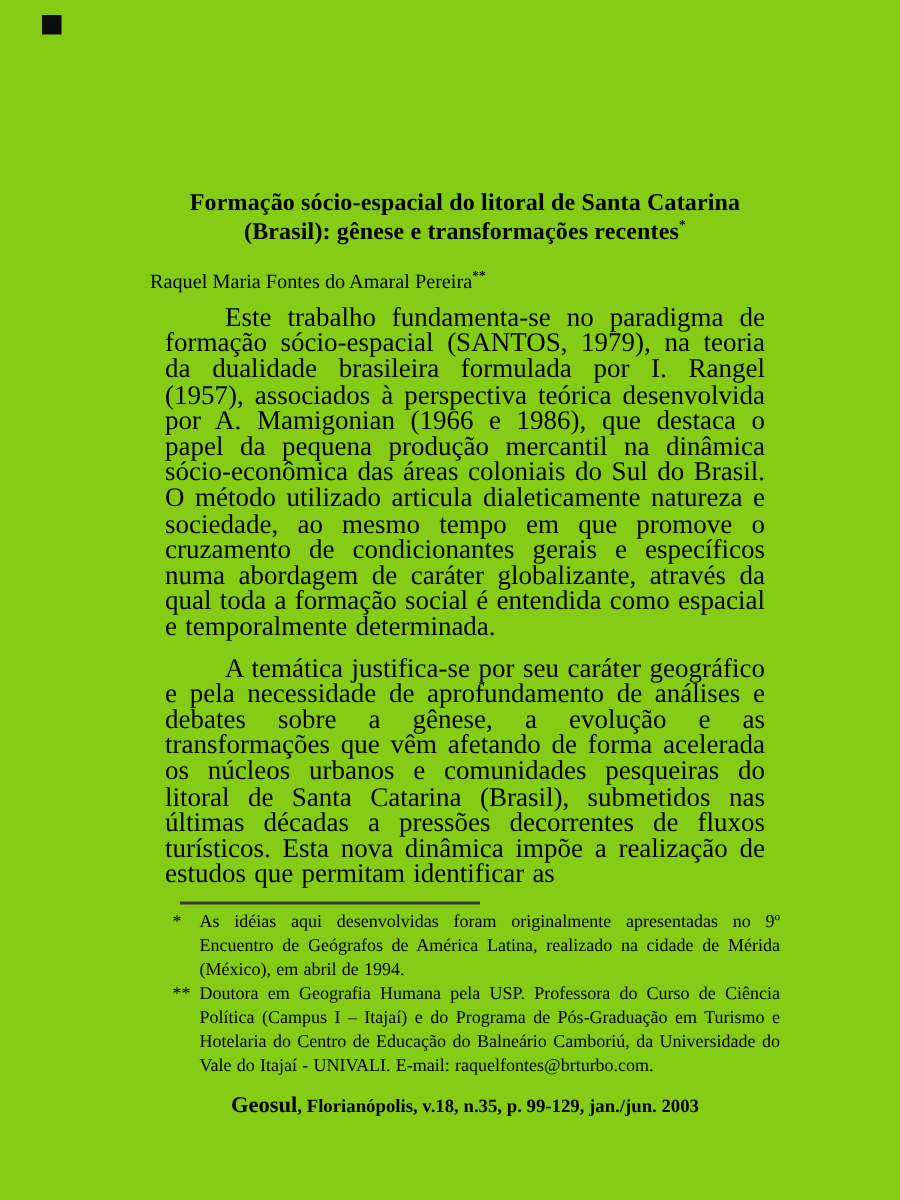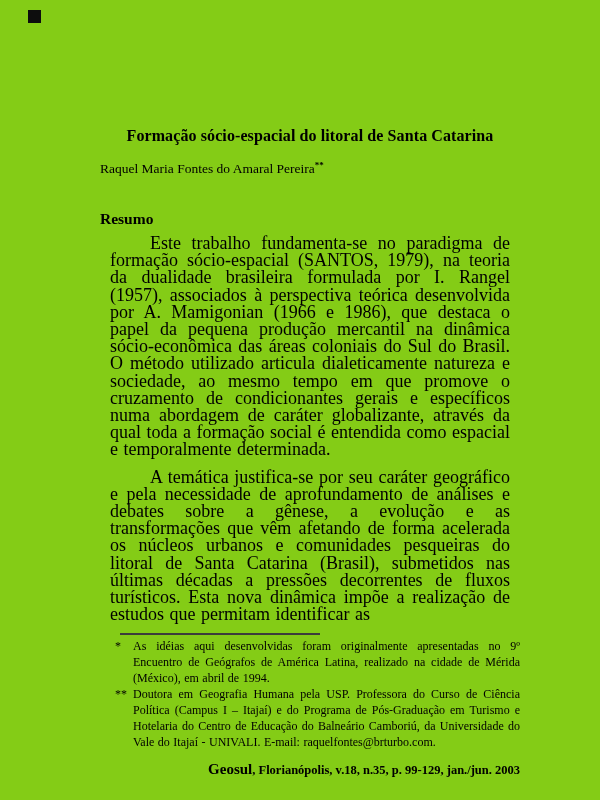--- a/index.html
+++ b/index.html
@@ -89,48 +89,48 @@
     width: 18px;
     font-size: 12px;
   }
   .fn-text {
     flex: 1;
     text-align: justify;
     word-spacing: 0.5px;
   }
   .footer-citation {
     margin-top: 9px;
-    text-align: right;
+    text-align: center;
     font-weight: bold;
     font-size: 12.5px;
     line-height: 18px;
   }
   .journal-name {
     font-size: 15px;
     font-weight: bold;
   }
 </style>
 </head>
 <body>
 
 <div class="page">
 
   <div class="corner-mark"></div>
 
   <div class="content">
 
     <h1 class="paper-title">
       <span class="t-line">Formação sócio-espacial do litoral de Santa Catarina</span>
+      <span class="t-line"><span>(Brasil): gênese e transformações recentes</span><sup class="fn-sup">*</sup></span>
     </h1>
 
     <div class="author-line">
       <span>Raquel Maria Fontes do Amaral Pereira</span><sup class="fn-sup">**</sup>
     </div>
 
-    <div class="abstract-heading">Resumo</div>
 
     <p class="body-paragraph first">Este trabalho fundamenta-se no paradigma de formação sócio-espacial (SANTOS, 1979), na teoria da dualidade brasileira formulada por I. Rangel (1957), associados à perspectiva teórica desenvolvida por A. Mamigonian (1966 e 1986), que destaca o papel da pequena produção mercantil na dinâmica sócio-econômica das áreas coloniais do Sul do Brasil. O método utilizado articula dialeticamente natureza e sociedade, ao mesmo tempo em que promove o cruzamento de condicionantes gerais e específicos numa abordagem de caráter globalizante, através da qual toda a formação social é entendida como espacial e temporalmente determinada.</p>
     <p class="body-paragraph">A temática justifica-se por seu caráter geográfico e pela necessidade de aprofundamento de análises e debates sobre a gênese, a evolução e as transformações que vêm afetando de forma acelerada os núcleos urbanos e comunidades pesqueiras do litoral de Santa Catarina (Brasil), submetidos nas últimas décadas a pressões decorrentes de fluxos turísticos. Esta nova dinâmica impõe a realização de estudos que permitam identificar as</p>
 
     <hr class="footnote-separator">
 
     <div class="footnotes">
       <div class="footnote">
         <span class="fn-marker">*</span>
         <div class="fn-text">As idéias aqui desenvolvidas foram originalmente apresentadas no 9º Encuentro de Geógrafos de América Latina, realizado na cidade de Mérida (México), em abril de 1994.</div>

